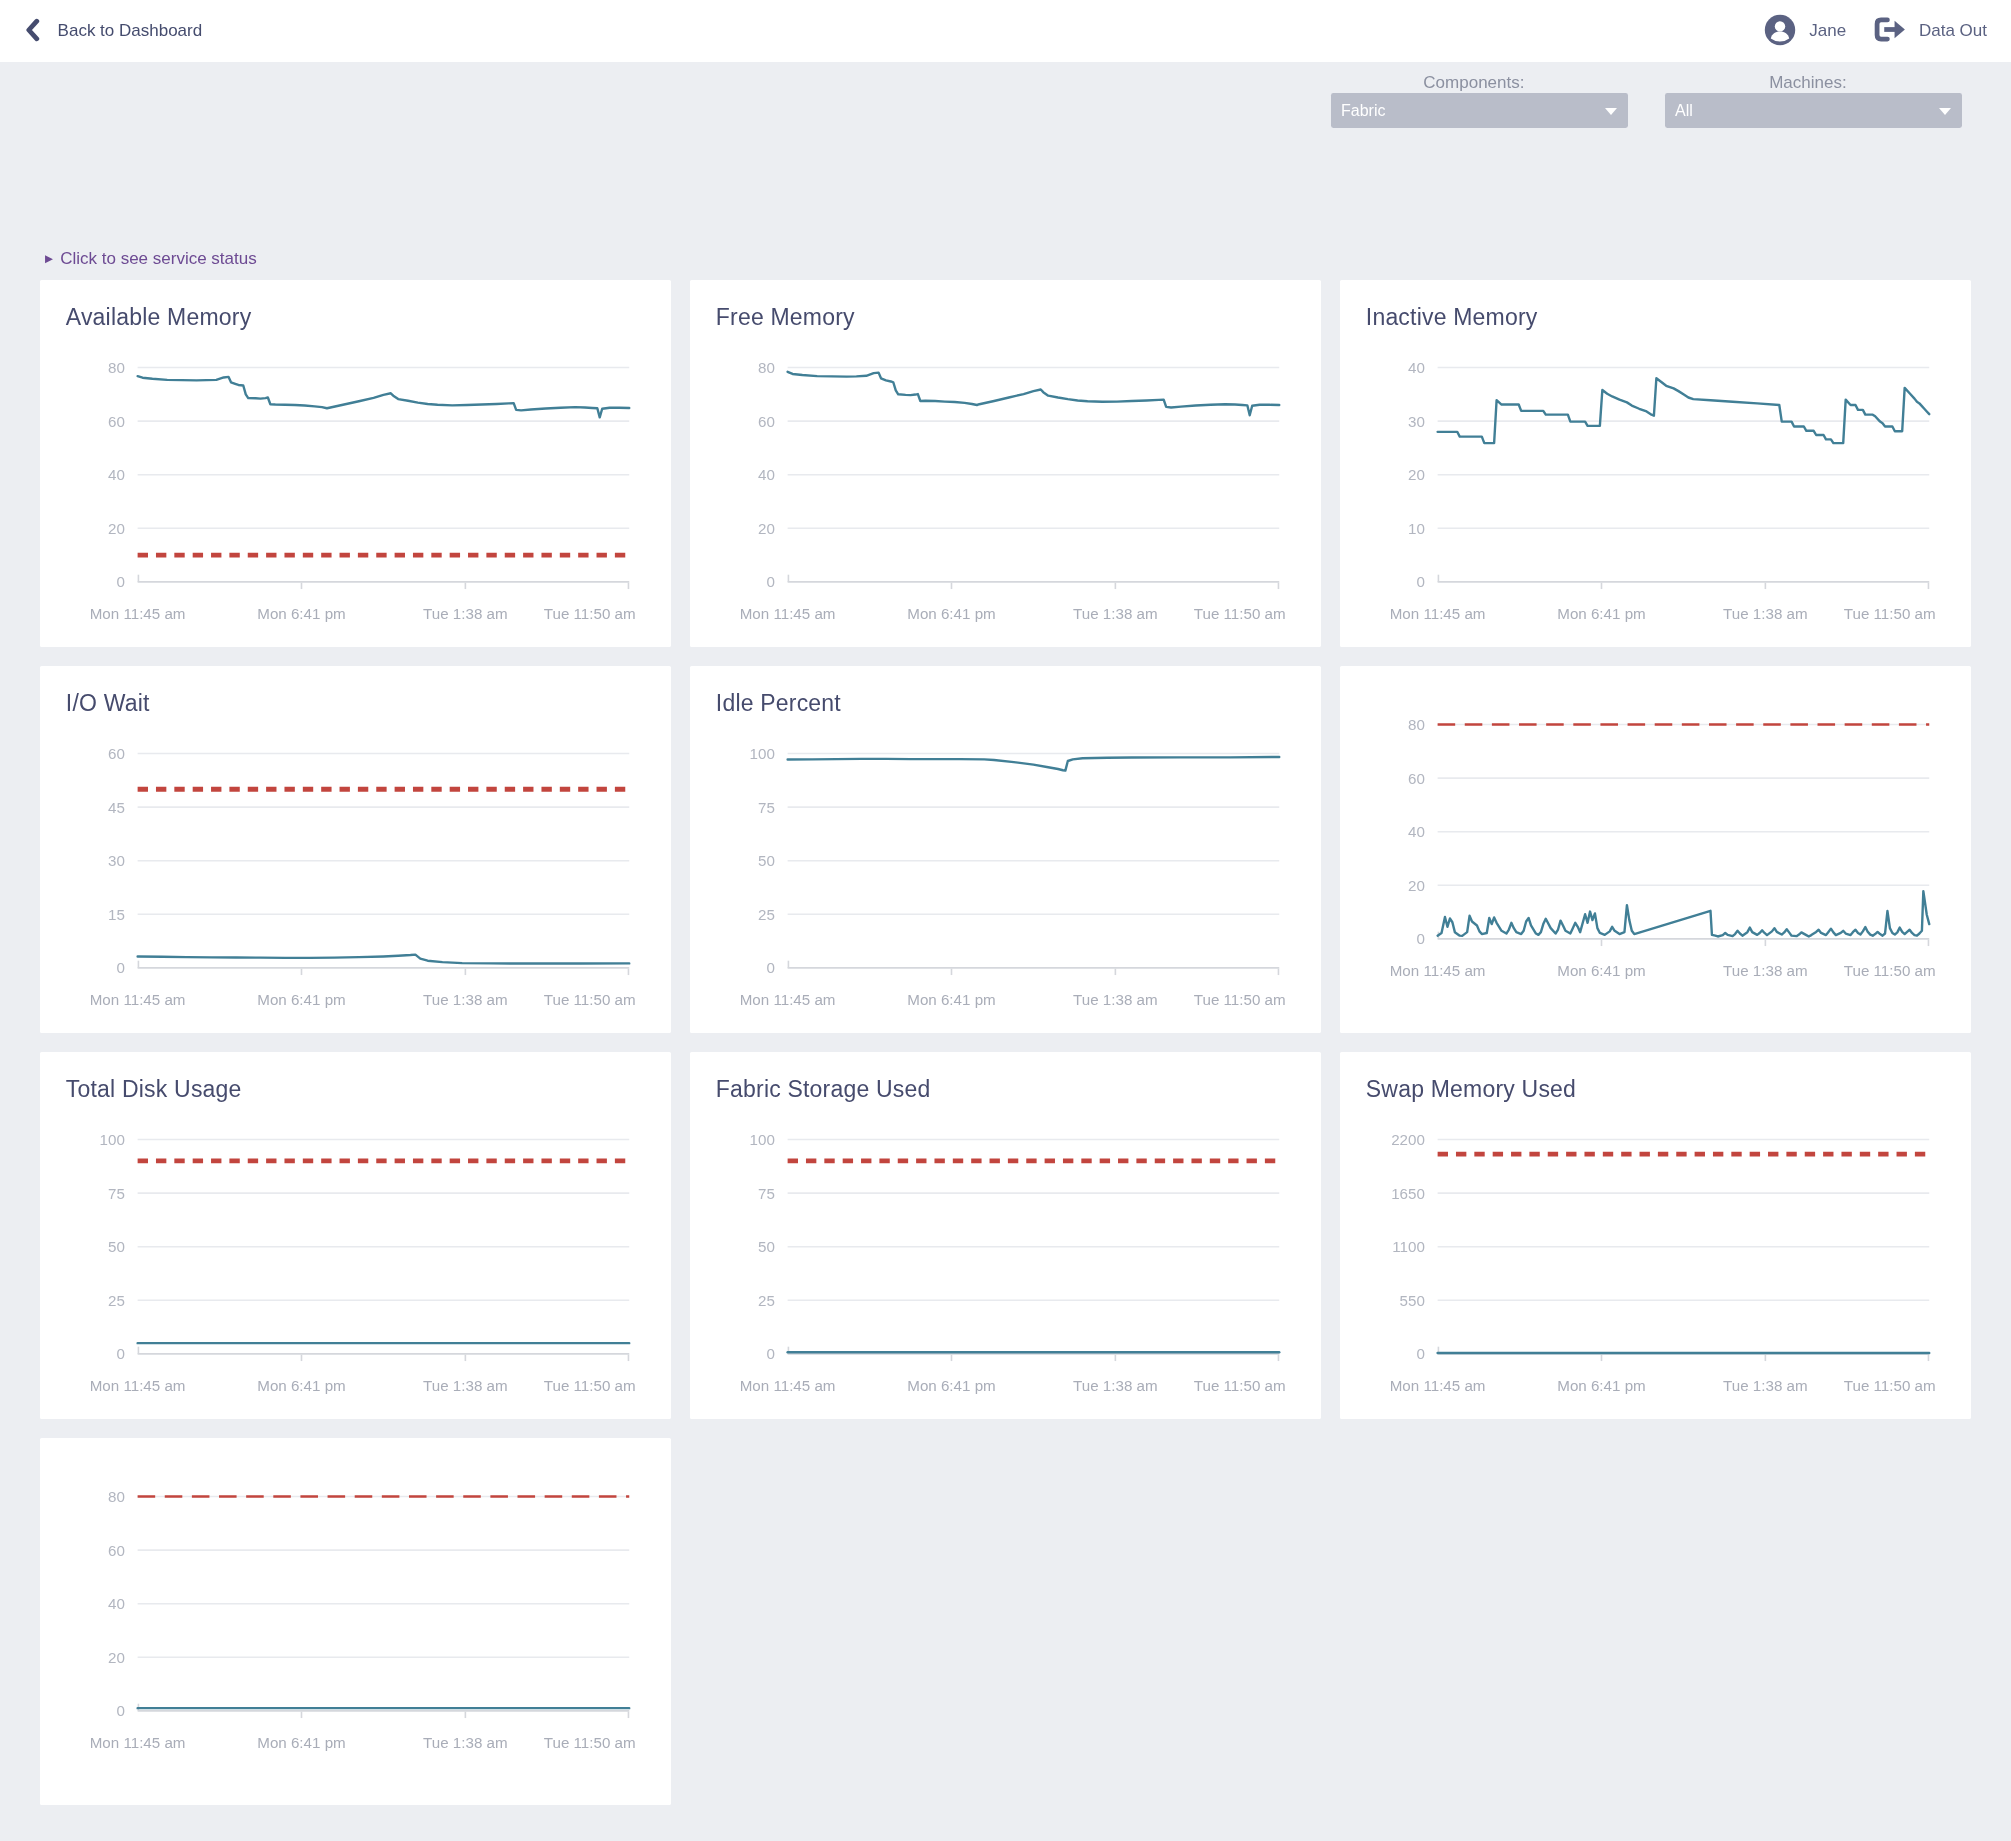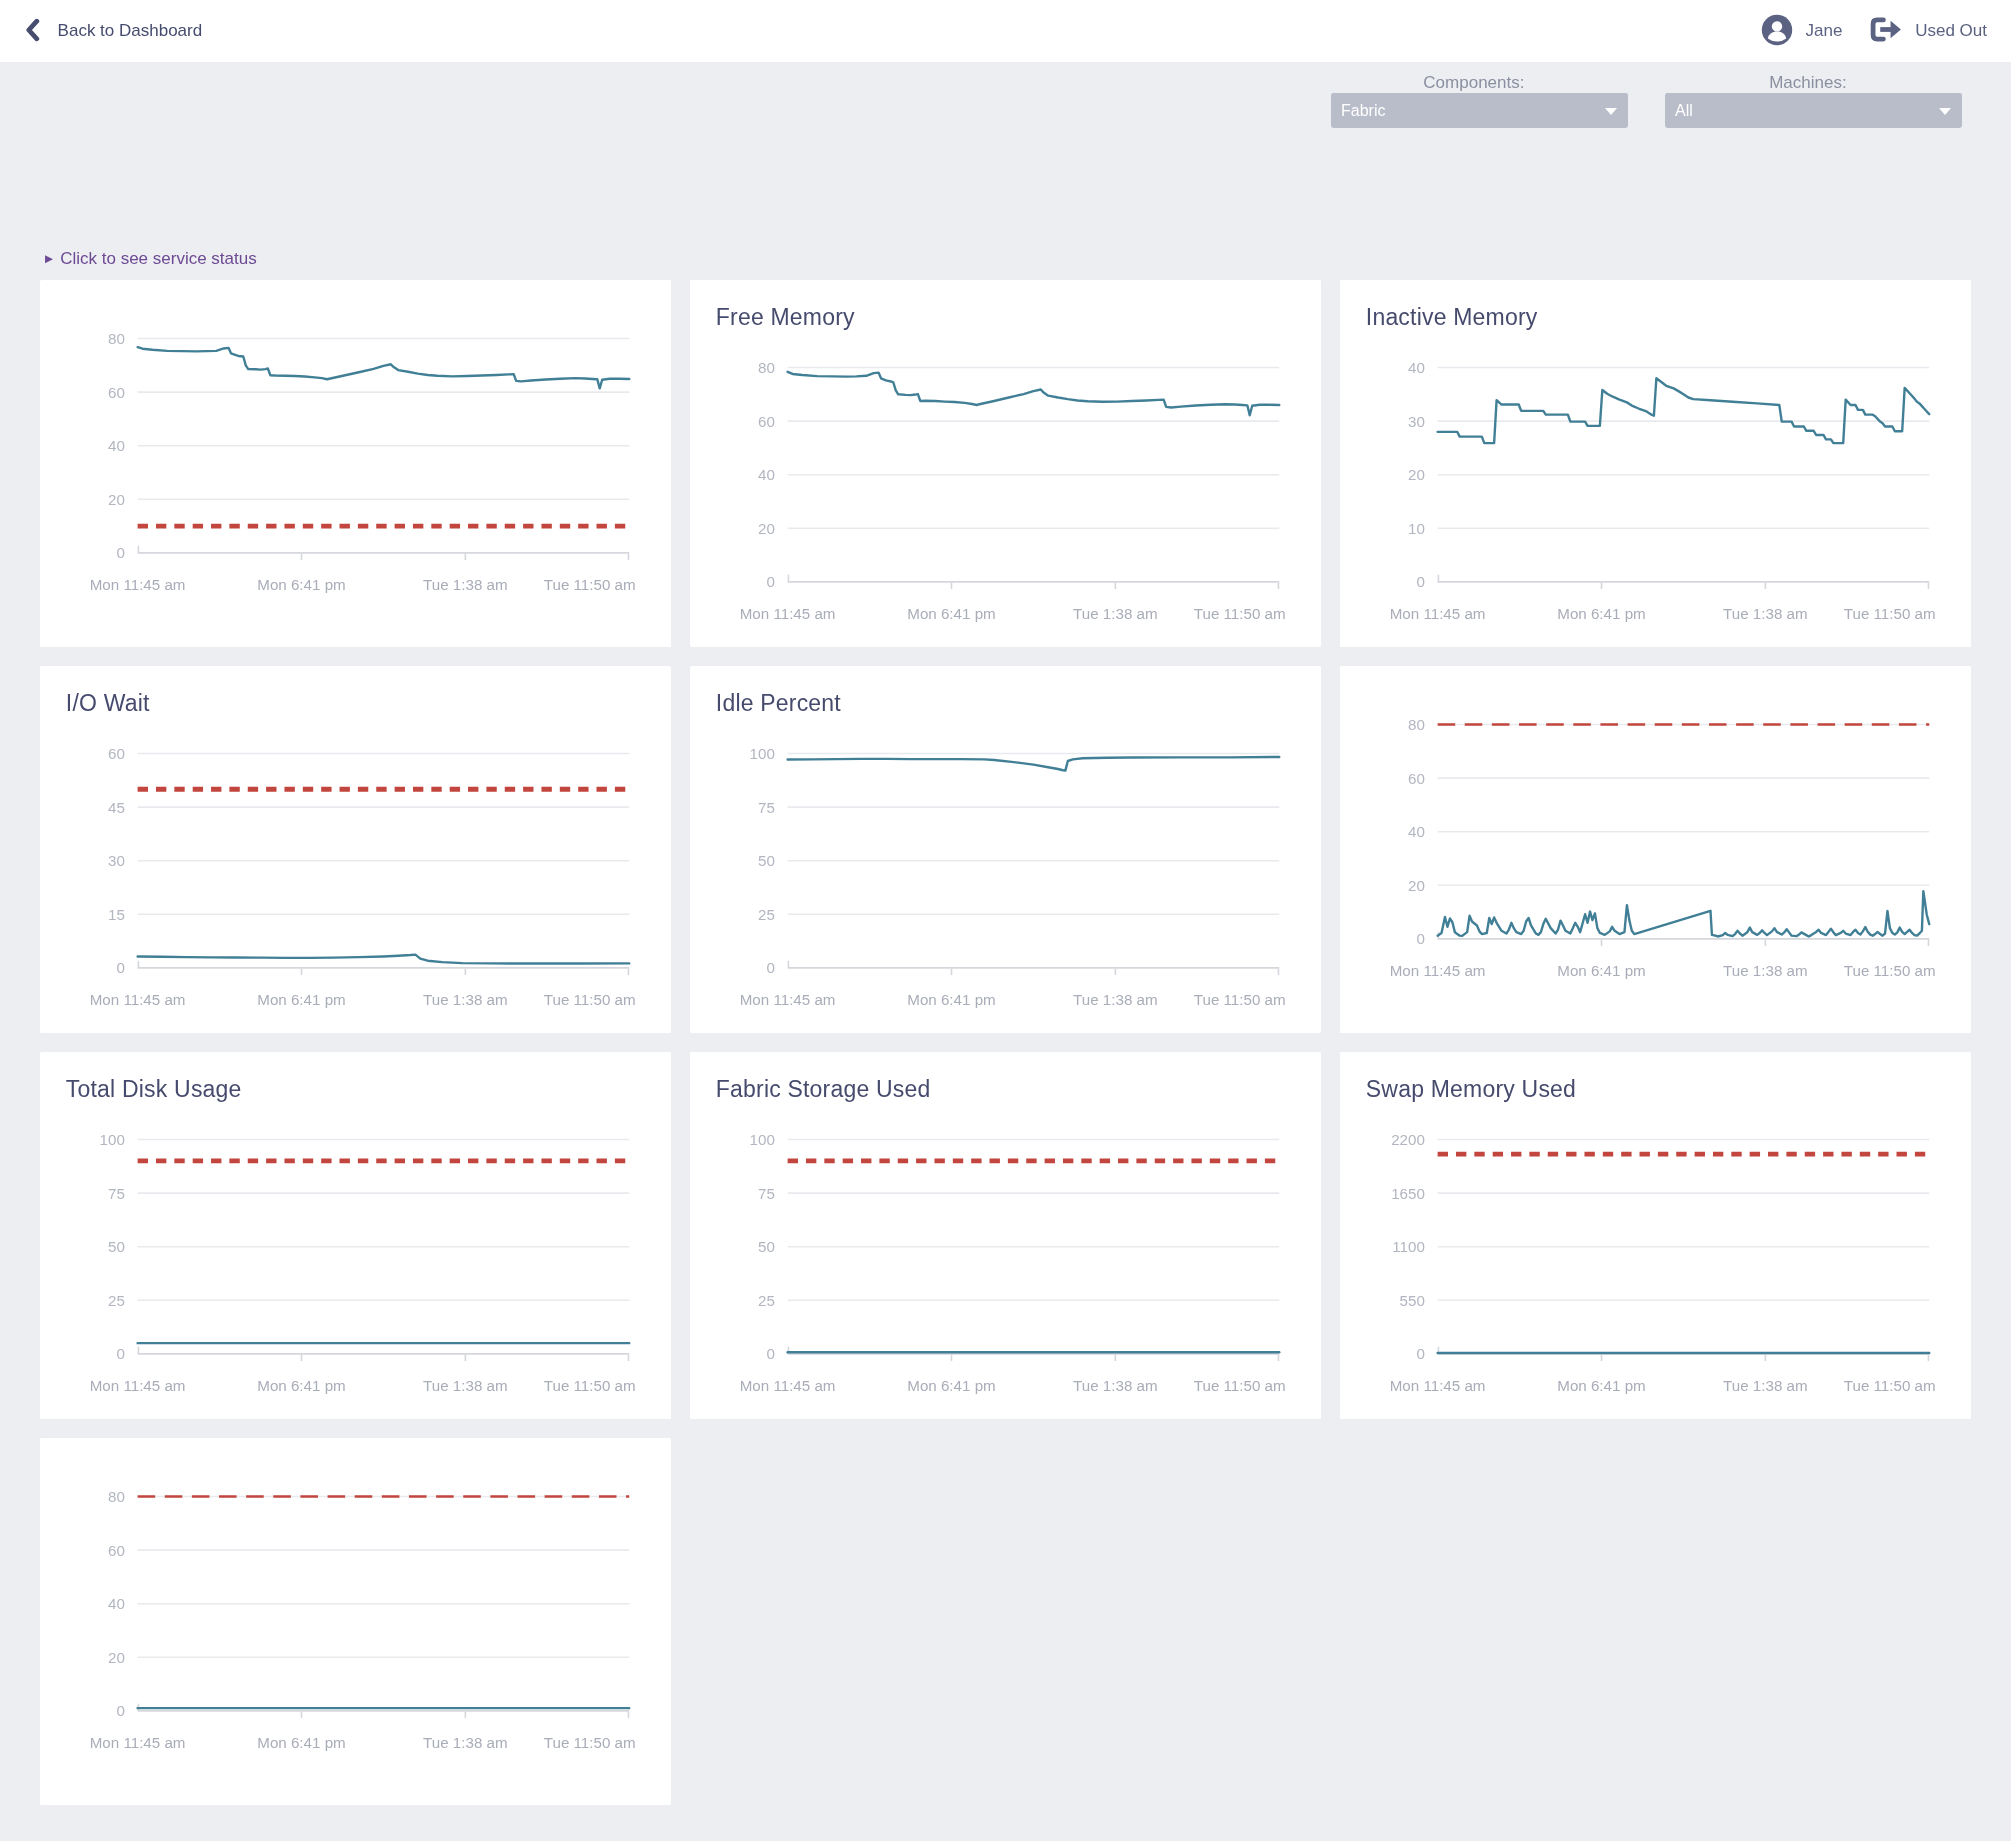--- a/index.html
+++ b/index.html
@@ -63,21 +63,21 @@
       <span class="user-name">Jane</span>
     </div>
     <div class="signout">
       <span>
         <svg width="34" height="27" viewBox="0 0 42 34">
           <path d="M19 5 H11 Q6 5 6 10 V24 Q6 29 11 29 H19" fill="none" stroke="#5b6282" stroke-width="6" stroke-linecap="round"></path>
           <rect x="15" y="14" width="16" height="6" fill="#5b6282"></rect>
           <path d="M28 6 L41 17 L28 28 Z" fill="#5b6282"></path>
         </svg>
       </span>
-      <span class="signout-label">Used Out</span>
+      <span class="signout-label">Data Out</span>
     </div>
   </div>
 </header>
 
 <div class="filter-bar">
   <div class="filter-group">
     <span class="filter-label">Components:</span>
     <div class="select">
       <span class="select-value">Fabric</span>
       <span class="caret"></span>
@@ -92,20 +92,21 @@
   </div>
 </div>
 
 <div class="status-link">
   <span class="status-arrow">▶</span>
   <span>Click to see service status</span>
 </div>
 
 <main id="charts-grid">
     <section class="card">
+      <h2 class="card-title">Available Memory</h2>
       <svg class="chart" width="589" height="281" viewBox="0 0 738 352">
         <line x1="96" y1="29.428571428571445" x2="712" y2="29.428571428571445" stroke="#e8eaee" stroke-width="2"></line>
         <text x="80" y="36.428571428571445" text-anchor="end" class="ylab">80</text>
         <line x1="96" y1="96.57142857142856" x2="712" y2="96.57142857142856" stroke="#e8eaee" stroke-width="2"></line>
         <text x="80" y="103.57142857142856" text-anchor="end" class="ylab">60</text>
         <line x1="96" y1="163.71428571428572" x2="712" y2="163.71428571428572" stroke="#e8eaee" stroke-width="2"></line>
         <text x="80" y="170.71428571428572" text-anchor="end" class="ylab">40</text>
         <line x1="96" y1="230.85714285714286" x2="712" y2="230.85714285714286" stroke="#e8eaee" stroke-width="2"></line>
         <text x="80" y="237.85714285714286" text-anchor="end" class="ylab">20</text>
         <line x1="96" y1="298" x2="712" y2="298" stroke="#d5d7dc" stroke-width="2"></line>

